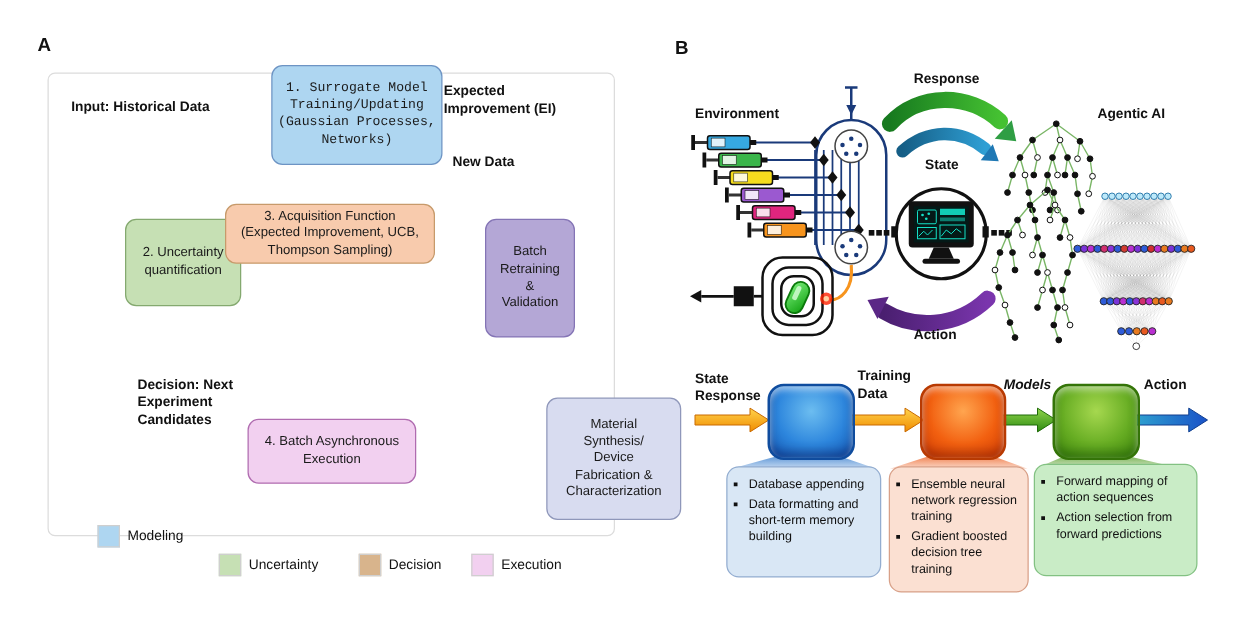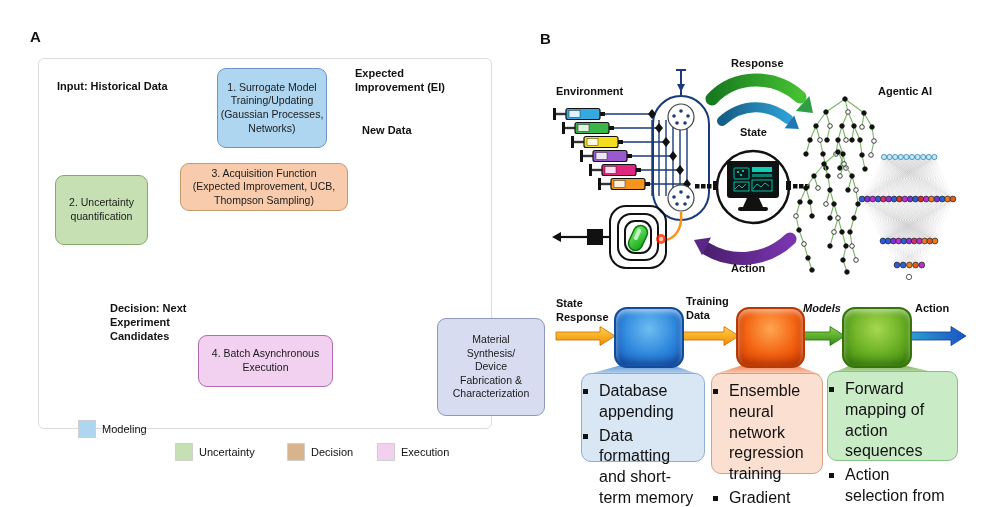--- a/index.html
+++ b/index.html
@@ -7,41 +7,41 @@
          font-family:"Liberation Sans","DejaVu Sans",sans-serif;color:#1a1a1a;}
   svg.fig{position:absolute;left:0;top:0;width:989px;height:507px;pointer-events:none;z-index:1;}
   .abs{position:absolute;z-index:2;}
   .panel-letter{font-size:15px;font-weight:bold;color:#111;}
   .blabel{font-weight:bold;font-size:11px;line-height:1.25;white-space:pre-line;color:#111;}
   .node{display:flex;align-items:center;justify-content:center;text-align:center;
         font-size:10.5px;line-height:1.3;white-space:pre-line;border-radius:9px;
         box-sizing:border-box;padding:2px;}
   .frameA{border:1.5px solid #dcdcdc;border-radius:6px;background:#fff;}
   .n-surrogate{background:#AED6F1;border:1.2px solid #6d94c4;}
-  .n-uncert{background:#C6E0B4;border:1.2px solid #84a96f;}
+  .n-uncert{background:#C6E0B4;border:1.2px solid #84a96f;margin-left:45px;}
   .n-acq{background:#F8CBAD;border:1.2px solid #c79a6b;}
   .n-retrain{background:#B4A7D6;border:1.2px solid #8474b5;}
   .n-exec{background:#F2D0F0;border:1.2px solid #b06cb0;}
   .n-material{background:#D8DCF0;border:1.2px solid #8f97ba;}
   .legend-item{display:flex;align-items:center;gap:6px;}
   .swatch{width:16px;height:16px;border:1px solid #cfcfcf;display:inline-block;}
   .legend-label{font-size:11px;color:#111;}
   .gbox{position:absolute;z-index:2;width:66px;height:57px;border-radius:13px;}
   .gbox-blue{background:radial-gradient(circle at 50% 35%,#6cbdf0 0%,#2d86dd 55%,#1257b5 100%);
              border:2px solid #0f4c9e;box-shadow:inset 0 3px 5px rgba(255,255,255,.55),inset 0 -5px 8px rgba(0,0,60,.35);}
   .gbox-orange{background:radial-gradient(circle at 50% 35%,#ffa54f 0%,#f26010 55%,#d13c02 100%);
              border:2px solid #b83a02;box-shadow:inset 0 3px 5px rgba(255,255,255,.5),inset 0 -5px 8px rgba(90,10,0,.35);}
   .gbox-green{background:radial-gradient(circle at 50% 35%,#a6d84f 0%,#67ad23 55%,#3c830a 100%);
              border:2px solid #347408;box-shadow:inset 0 3px 5px rgba(255,255,255,.5),inset 0 -5px 8px rgba(10,60,0,.35);}
   .callout{position:absolute;z-index:2;border-radius:10px;box-sizing:border-box;padding:7px 4px 4px 2px;}
   .c-blue{background:#D9E7F5;border:1.2px solid #93add0;}
   .c-peach{background:#FBE0D2;border:1.2px solid #d8a088;}
   .c-green{background:#C9ECC6;border:1.2px solid #82c182;}
   .callout ul{margin:0;padding-left:15px;list-style:square;}
-  .callout li{font-size:16px;line-height:1.3;margin-bottom:3px;color:#111;}
+  .callout li{font-size:10px;line-height:1.3;margin-bottom:3px;color:#111;}
 </style>
 </head>
 <body>
 
 <div class="stage">
 
   <svg class="fig" id="fig-svg" viewBox="0 0 989 507" xmlns="http://www.w3.org/2000/svg">
     <defs>
       <linearGradient id="gOr" x1="0" y1="0" x2="0" y2="1">
         <stop offset="0" stop-color="#FFD34D"></stop>
@@ -870,33 +870,37 @@
       <polygon points="749,363 789,363 822,375 712,375" fill="url(#gTrapO)"></polygon>
       <polygon points="856,363 894,363 946,375 828,375" fill="url(#gTrapG)"></polygon>
     </g>
   </svg>
 
   <div class="abs panel-letter" style="left:30px;top:28px;">A</div>
   <div class="abs frameA" style="left:38px;top:58px;width:452px;height:369px;z-index:1;"></div>
 
   <div class="abs blabel" style="left:57px;top:80px;">Input: Historical Data</div>
 
-  <div class="abs node n-surrogate" style="left:217px;top:68px;width:110px;height:80px;">1. Surrogate Model
+  <div class="abs node n-surrogate" style="left:217px;top:52px;width:137px;height:80px;font-family:Liberation Mono, monospace;">1. Surrogate Model
 Training/Updating
 (Gaussian Processes,
 Networks)</div>
   <div class="abs blabel" style="left:355px;top:67px;">Expected
 Improvement (EI)</div>
   <div class="abs blabel" style="left:362px;top:124px;">New Data</div>
 
   <div class="abs node n-uncert" style="left:55px;top:175px;width:93px;height:70px;">2. Uncertainty
 quantification</div>
   <div class="abs node n-acq" style="left:180px;top:163px;width:168px;height:48px;">3. Acquisition Function
 (Expected Improvement, UCB,
 Thompson Sampling)</div>
+  <div class="abs node n-retrain" style="left:388px;top:175px;width:72px;height:95px;">Batch
+Retraining
+&amp;
+Validation</div>
 
   <div class="abs blabel" style="left:110px;top:302px;">Decision: Next
 Experiment
 Candidates</div>
 
   <div class="abs node n-exec" style="left:198px;top:335px;width:135px;height:52px;">4. Batch Asynchronous
 Execution</div>
   <div class="abs node n-material" style="left:437px;top:318px;width:108px;height:98px;">Material
 Synthesis/
 Device

